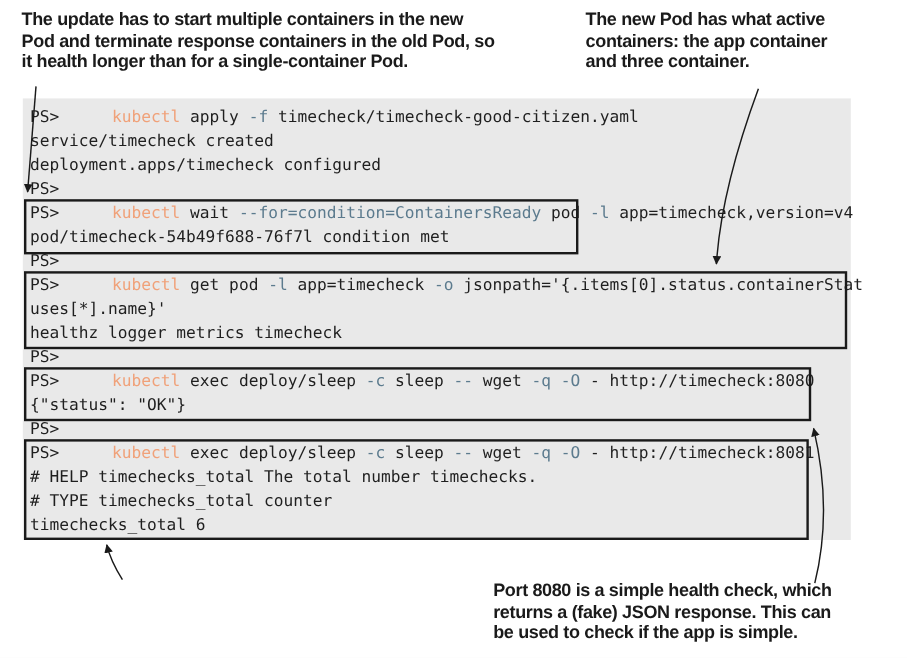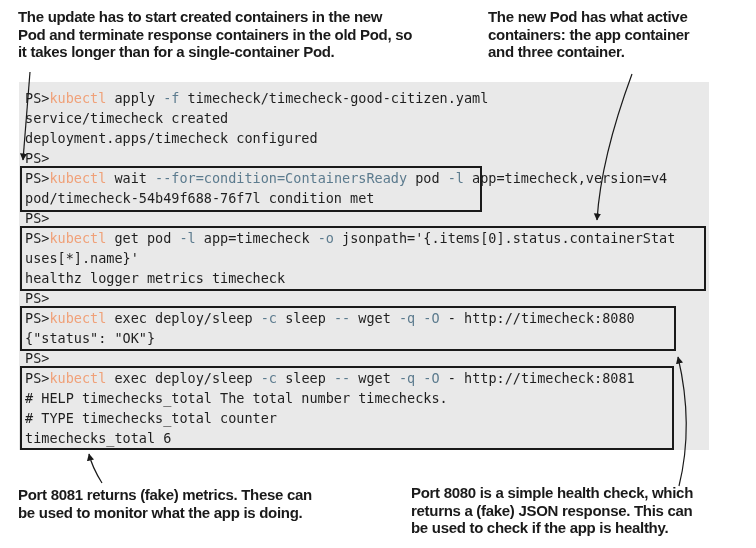--- a/index.html
+++ b/index.html
@@ -26,61 +26,57 @@
     box-sizing:border-box;
     background:var(--term-bg,#e9e9e9);
     padding:6px 0 0 6px;
     font-family:"DejaVu Sans Mono","Liberation Mono",monospace;
     font-size:13.5px;
     line-height:20px;
     color:var(--term-text,#1f1f1f);
     white-space:pre;
   }
   .tl{height:20px;}
-  .terminal .k{color:var(--cmd-color,#f0a179);}
+  .terminal .k{color:var(--cmd-color,#f0a179);margin-left:44px;}
   .terminal .f{color:var(--flag-color,#5c7b8e);}
   .hbox{
     position:absolute;
     border:2px solid var(--box-border,#1a1a1a);
     background:transparent;
     pointer-events:none;
     box-sizing:border-box;
   }
   .connectors{
     position:absolute;left:0;top:0;
     width:756px;height:548px;
     pointer-events:none;
   }
 </style>
 </head>
 <body>
 
 <div class="page">
 
   <div class="annot" style="left:18px;top:8px;">
-    <div>The update has to start created containers in the new</div>
+    <div>The update has to start multiple containers in the new</div>
     <div>Pod and terminate response containers in the old Pod, so</div>
-    <div>it takes longer than for a single-container Pod.</div>
+    <div>it health longer than for a single-container Pod.</div>
   </div>
 
   <div class="annot" style="left:488px;top:8px;">
     <div>The new Pod has what active</div>
     <div>containers: the app container</div>
     <div>and three container.</div>
   </div>
 
-  <div class="annot" style="left:18px;top:486px;">
-    <div>Port 8081 returns (fake) metrics. These can</div>
-    <div>be used to monitor what the app is doing.</div>
-  </div>
 
   <div class="annot" style="left:411px;top:484px;">
     <div>Port 8080 is a simple health check, which</div>
     <div>returns a (fake) JSON response. This can</div>
-    <div>be used to check if the app is healthy.</div>
+    <div>be used to check if the app is simple.</div>
   </div>
 
   <div class="terminal" id="terminal-lines"><div class="tl"><span>PS&gt;</span><span class="k">kubectl</span><span> apply </span><span class="f">-f</span><span> timecheck/timecheck-good-citizen.yaml</span></div><div class="tl"><span>service/timecheck created</span></div><div class="tl"><span>deployment.apps/timecheck configured</span></div><div class="tl"><span>PS&gt;</span></div><div class="tl"><span>PS&gt;</span><span class="k">kubectl</span><span> wait </span><span class="f">--for=condition=ContainersReady</span><span> pod </span><span class="f">-l</span><span> app=timecheck,version=v4</span></div><div class="tl"><span>pod/timecheck-54b49f688-76f7l condition met</span></div><div class="tl"><span>PS&gt;</span></div><div class="tl"><span>PS&gt;</span><span class="k">kubectl</span><span> get pod </span><span class="f">-l</span><span> app=timecheck </span><span class="f">-o</span><span> jsonpath='{.items[0].status.containerStat</span></div><div class="tl"><span>uses[*].name}'</span></div><div class="tl"><span>healthz logger metrics timecheck</span></div><div class="tl"><span>PS&gt;</span></div><div class="tl"><span>PS&gt;</span><span class="k">kubectl</span><span> exec deploy/sleep </span><span class="f">-c</span><span> sleep </span><span class="f">--</span><span> wget </span><span class="f">-q</span><span> </span><span class="f">-O</span><span> - http://timecheck:8080</span></div><div class="tl"><span>{"status": "OK"}</span></div><div class="tl"><span>PS&gt;</span></div><div class="tl"><span>PS&gt;</span><span class="k">kubectl</span><span> exec deploy/sleep </span><span class="f">-c</span><span> sleep </span><span class="f">--</span><span> wget </span><span class="f">-q</span><span> </span><span class="f">-O</span><span> - http://timecheck:8081</span></div><div class="tl"><span># HELP timechecks_total The total number timechecks.</span></div><div class="tl"><span># TYPE timechecks_total counter</span></div><div class="tl"><span>timechecks_total 6</span></div></div>
 
   <div class="hbox" style="left:20px;top:166px;width:462px;height:46px;"></div>
   <div class="hbox" style="left:20px;top:226px;width:686px;height:65px;"></div>
   <div class="hbox" style="left:20px;top:306px;width:656px;height:45px;"></div>
   <div class="hbox" style="left:20px;top:366px;width:654px;height:84px;"></div>
 
   <svg class="connectors" viewBox="0 0 756 548">

